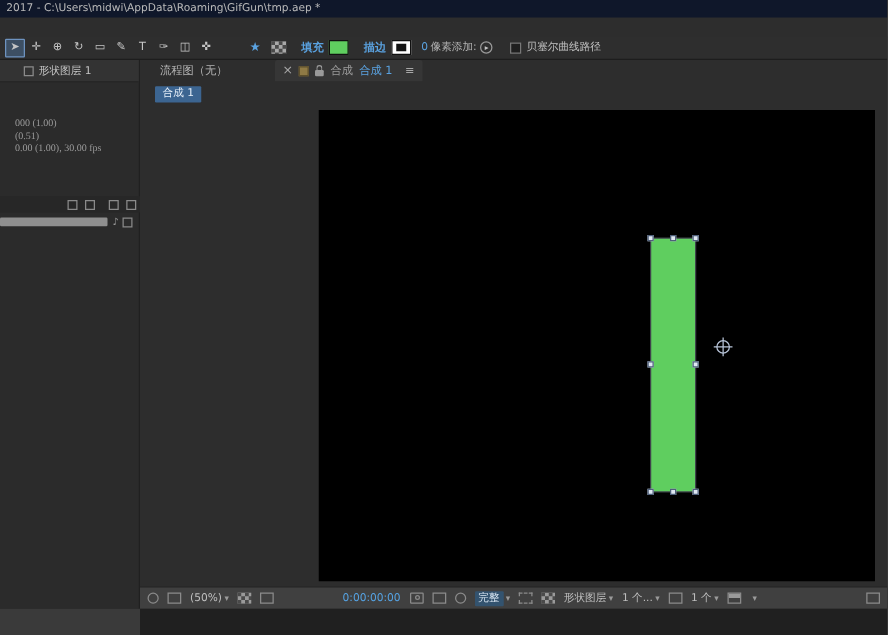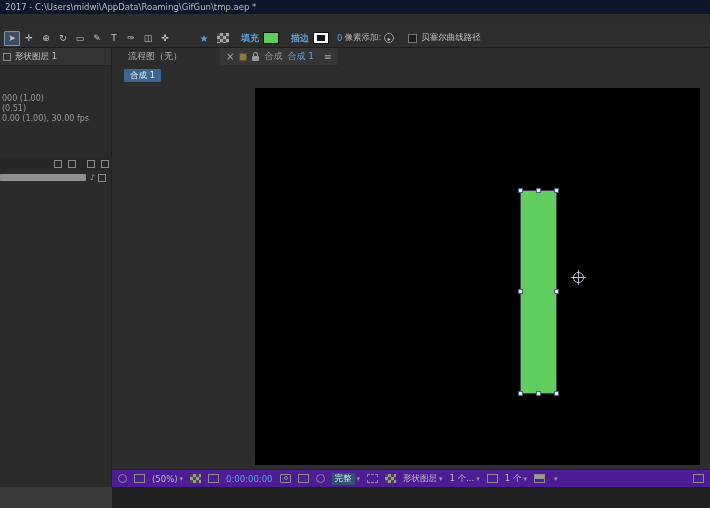--- a/index.html
+++ b/index.html
@@ -28,23 +28,23 @@
   .tunit{color:#b2b2b2;font-size:8.5px;margin-left:2px;}
   .tadd{color:#b2b2b2;font-size:8.5px;margin-left:0;}
   .addbtn{display:inline-flex;align-items:center;justify-content:center;width:10px;height:10px;
           border:1px solid #9a9a9a;border-radius:50%;font-size:6px;color:#c4c4c4;margin-left:3px;box-sizing:border-box;}
   .chk{display:inline-block;width:9px;height:9px;background:#1f1f1f;border:1px solid #787878;margin-left:14px;box-sizing:border-box;}
   .chklbl{color:#c2c2c2;font-size:8.5px;margin-left:4px;}
   
   .left-panel{position:absolute;left:0;top:48px;width:112px;height:439px;background:#2b2b2b;
               border-right:1px solid #202020;box-sizing:border-box;}
   .lp-tab{height:17px;background:#333333;border-bottom:1px solid #232323;display:flex;align-items:center;
-          font-size:8.5px;color:#c6c6c6;padding-left:3px;white-space:nowrap;}
+          font-size:8.5px;color:#c6c6c6;padding-left:19px;white-space:nowrap;}
   .lp-ico{display:inline-block;width:8px;height:8px;border:1px solid #8a8a8a;margin-right:4px;box-sizing:border-box;}
-  .lp-info{margin-top:28px;padding-left:2px;font-size:8px;color:#9b9b9b;line-height:10px;white-space:nowrap;}
+  .lp-info{margin-top:28px;padding-left:12px;font-size:8px;color:#9b9b9b;line-height:10px;white-space:nowrap;font-family:Liberation Serif, serif;}
   .lp-toggles{position:absolute;left:0;top:109px;width:112px;height:13px;background:#272727;
               display:flex;align-items:center;}
   .lico{display:inline-block;width:8px;height:8px;border:1px solid #8a8a8a;margin-right:6px;box-sizing:border-box;}
   .lp-scroll{position:absolute;left:0;top:124px;width:112px;height:11px;display:flex;align-items:center;}
   .lp-bar{width:88px;height:7px;background:#8f8f8f;border-radius:1px;}
   .note{font-size:8px;color:#9a9a9a;margin-left:4px;}
   
   .comp-panel{position:absolute;left:112px;top:48px;width:598px;height:439px;background:#2d2d2d;}
   .cp-tabs{position:absolute;left:0;top:0;width:598px;height:18px;display:flex;align-items:flex-start;font-size:9px;}
   .tab1{margin-left:12px;color:#b4b4b4;padding:2px 4px;}
@@ -63,32 +63,32 @@
   .shape{position:absolute;left:266px;top:103px;width:35px;height:202px;
          box-shadow:0 0 0 1px rgba(180,195,215,.35);}
   .handle{position:absolute;width:5px;height:5px;background:#dfe7f2;border:1px solid #4e5f7a;box-sizing:border-box;}
   .h-tl{left:-3px;top:-3px;} .h-tm{left:50%;margin-left:-3px;top:-3px;} .h-tr{right:-3px;top:-3px;}
   .h-ml{left:-3px;top:50%;margin-top:-3px;} .h-mr{right:-3px;top:50%;margin-top:-3px;}
   .h-bl{left:-3px;bottom:-3px;} .h-bm{left:50%;margin-left:-3px;bottom:-3px;} .h-br{right:-3px;bottom:-3px;}
   .anchor{position:absolute;left:318px;top:184px;width:9px;height:9px;border:1px solid #b7c3d8;border-radius:50%;}
   .anchor::before{content:"";position:absolute;left:-3px;right:-3px;top:50%;height:1px;margin-top:-1px;background:#b7c3d8;}
   .anchor::after{content:"";position:absolute;top:-3px;bottom:-3px;left:50%;width:1px;margin-left:-1px;background:#b7c3d8;}
   
-  .cp-bbar{position:absolute;left:0;top:421px;width:598px;height:18px;background:#4c1d95;border-top:1px solid #232323;
+  .cp-bbar{position:absolute;left:0;top:421px;width:598px;height:18px;background:#404040;border-top:1px solid #232323;
            box-sizing:border-box;display:flex;align-items:center;gap:7px;padding:0 6px;font-size:8.5px;color:#bfbfbf;}
   .cp-bbar button{background:none;border:none;color:inherit;font:inherit;padding:0;display:inline-flex;align-items:center;cursor:default;}
   .caret{font-size:7px;color:#9a9a9a;margin-left:2px;}
   .bico{display:inline-block;width:11px;height:9px;border:1px solid #8b8b8b;box-sizing:border-box;flex:none;}
   .bico.circle{width:9px;height:9px;border-radius:50%;}
   .bico.dashed{border-style:dashed;}
   .bico.cam{position:relative;border-radius:1px;}
   .bico.cam::after{content:"";position:absolute;left:3px;top:1px;width:4px;height:4px;border:1px solid #8b8b8b;border-radius:50%;box-sizing:border-box;}
   .bico.checker{border:none;background:repeating-conic-gradient(#9a9a9a 0 25%,#4a4a4a 0 50%);background-size:6px 6px;}
   .bico.half{background:linear-gradient(#9a9a9a 50%,transparent 50%);}
-  .timecode{color:#55a3e3;}
+  .timecode{color:#55a3e3;margin-left:48px;}
   .bspacer{flex:1;}
   .res-chip{background:#33536f;padding:0 3px;border-radius:1px;color:#d9e6f2;}
   
   .bottom-strip{position:absolute;left:0;top:487px;width:710px;height:21px;background:#202020;}
   .bs-left{position:absolute;left:0;top:0;width:112px;height:21px;background:#3a3a3a;}
 </style>
 </head>
 <body>
 
 <div class="app">

